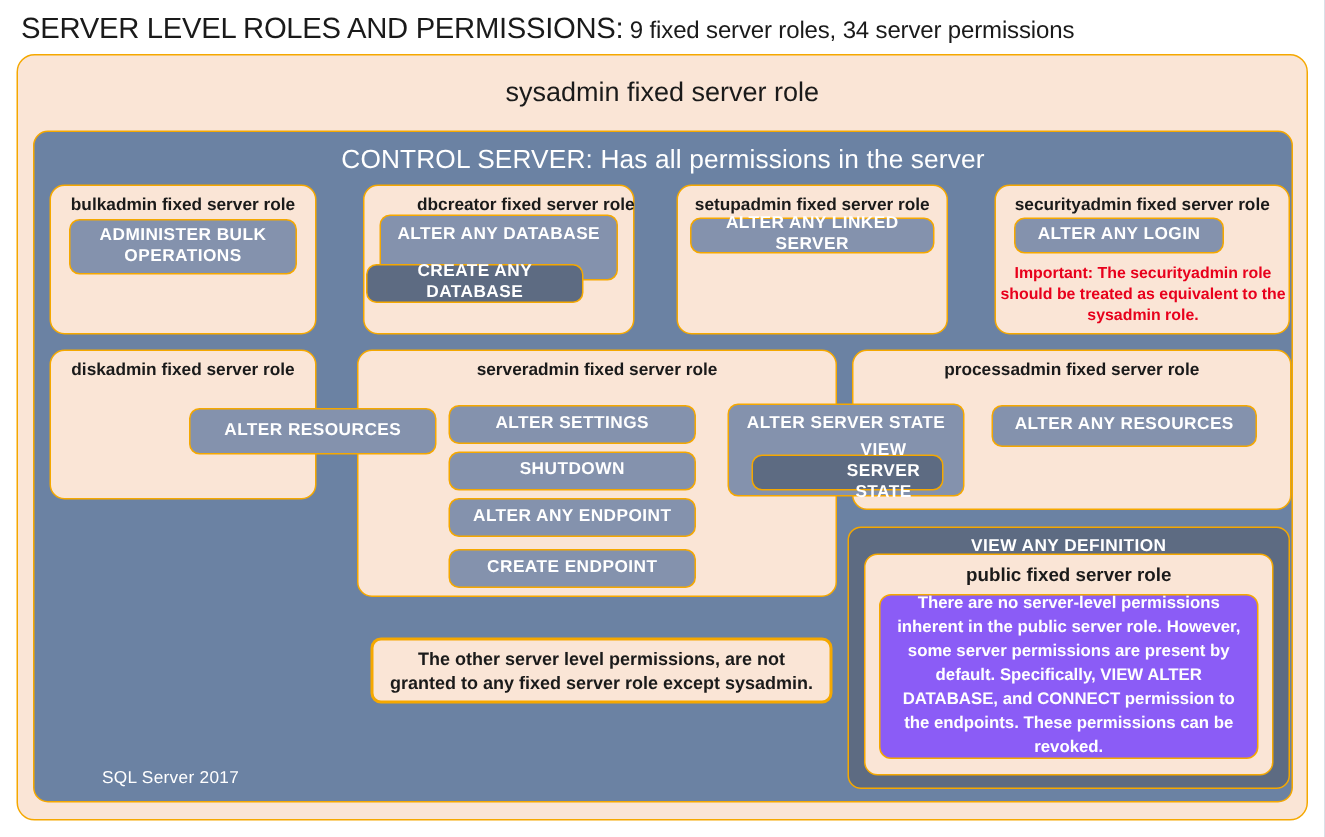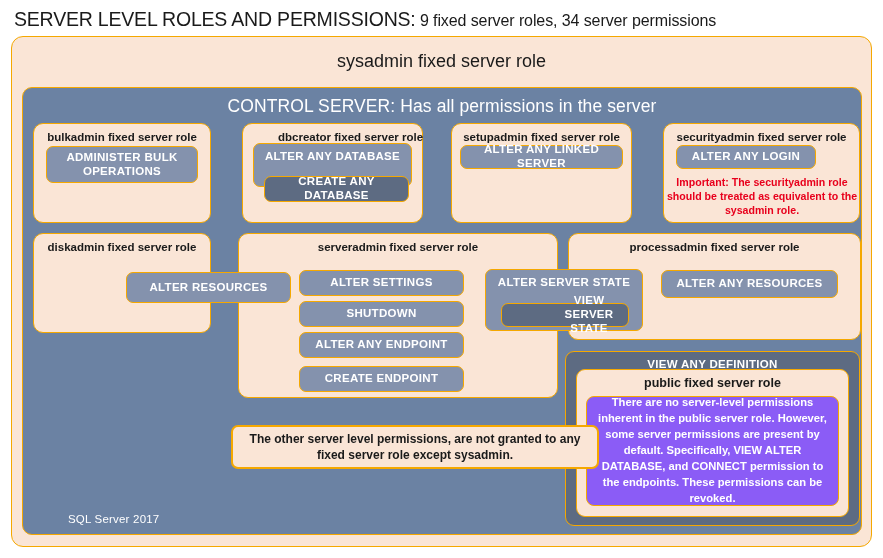--- a/index.html
+++ b/index.html
@@ -173,21 +173,21 @@
 
 <div class="cream-box" style="left:33px; top:123px; width:178px; height:100px; border-radius:10px;">
   <div class="role-title" style="top:7px;">bulkadmin fixed server role</div>
 </div>
 <div class="pill" style="left:46px; top:146px; width:152px; height:37px;">ADMINISTER  BULK OPERATIONS</div>
 
 <div class="cream-box" style="left:242px; top:123px; width:181px; height:100px; border-radius:10px;">
   <div class="role-title" style="top:7px;margin-left:35px;">dbcreator fixed server role</div>
 </div>
 <div class="pill" style="left:253px; top:143px; width:159px; height:44px;align-items:flex-start;padding-top:6px;">ALTER ANY DATABASE</div>
-<div class="pill dark" style="left:264px; top:176px; width:145px; height:26px;">CREATE ANY DATABASE</div>
+<div class="pill dark" style="left:244px; top:176px; width:145px; height:26px;">CREATE ANY DATABASE</div>
 
 <div class="cream-box" style="left:451px; top:123px; width:181px; height:100px; border-radius:10px;">
   <div class="role-title" style="top:7px;">setupadmin fixed server role</div>
 </div>
 <div class="pill" style="left:460px; top:145px; width:163px; height:24px;">ALTER ANY LINKED SERVER</div>
 
 <div class="cream-box" style="left:663px; top:123px; width:197px; height:100px; border-radius:10px;">
   <div class="role-title" style="top:7px;">securityadmin fixed server role</div>
 </div>
 <div class="pill" style="left:676px; top:145px; width:140px; height:24px;">ALTER ANY LOGIN</div>
@@ -220,15 +220,15 @@
 <div class="slate-panel" style="left:565px; top:351px; width:295px; height:175px; background:#5d6b82; border-radius:9px;">
   <div class="role-title" style="top:6px; color:#ffffff; font-size:11.5px; letter-spacing:0.3px;">VIEW ANY DEFINITION</div>
 </div>
 
 <div class="cream-box" style="left:576px; top:369px; width:273px; height:148px; border-radius:9px;">
   <div class="role-title" style="top:6px; font-size:12.5px;">public fixed server role</div>
 </div>
 
 <div id="public-desc" style="left:586px; top:396px; width:253px; height:110px;">There are no server-level permissions inherent in the public server role. However, some server permissions are present by default. Specifically, VIEW ALTER DATABASE, and CONNECT permission to the endpoints. These permissions can be revoked.</div>
 
-<div class="note-box" style="left:231px; top:425px; width:368px; height:44px;">The other server level permissions,  are not granted to any fixed server role except sysadmin.</div>
+<div class="note-box" style="left:247px; top:425px; width:308px; height:44px;">The other server level permissions,  are not granted to any fixed server role except sysadmin.</div>
 
 <div id="footer-label">SQL Server 2017</div>
 
 </body></html>

